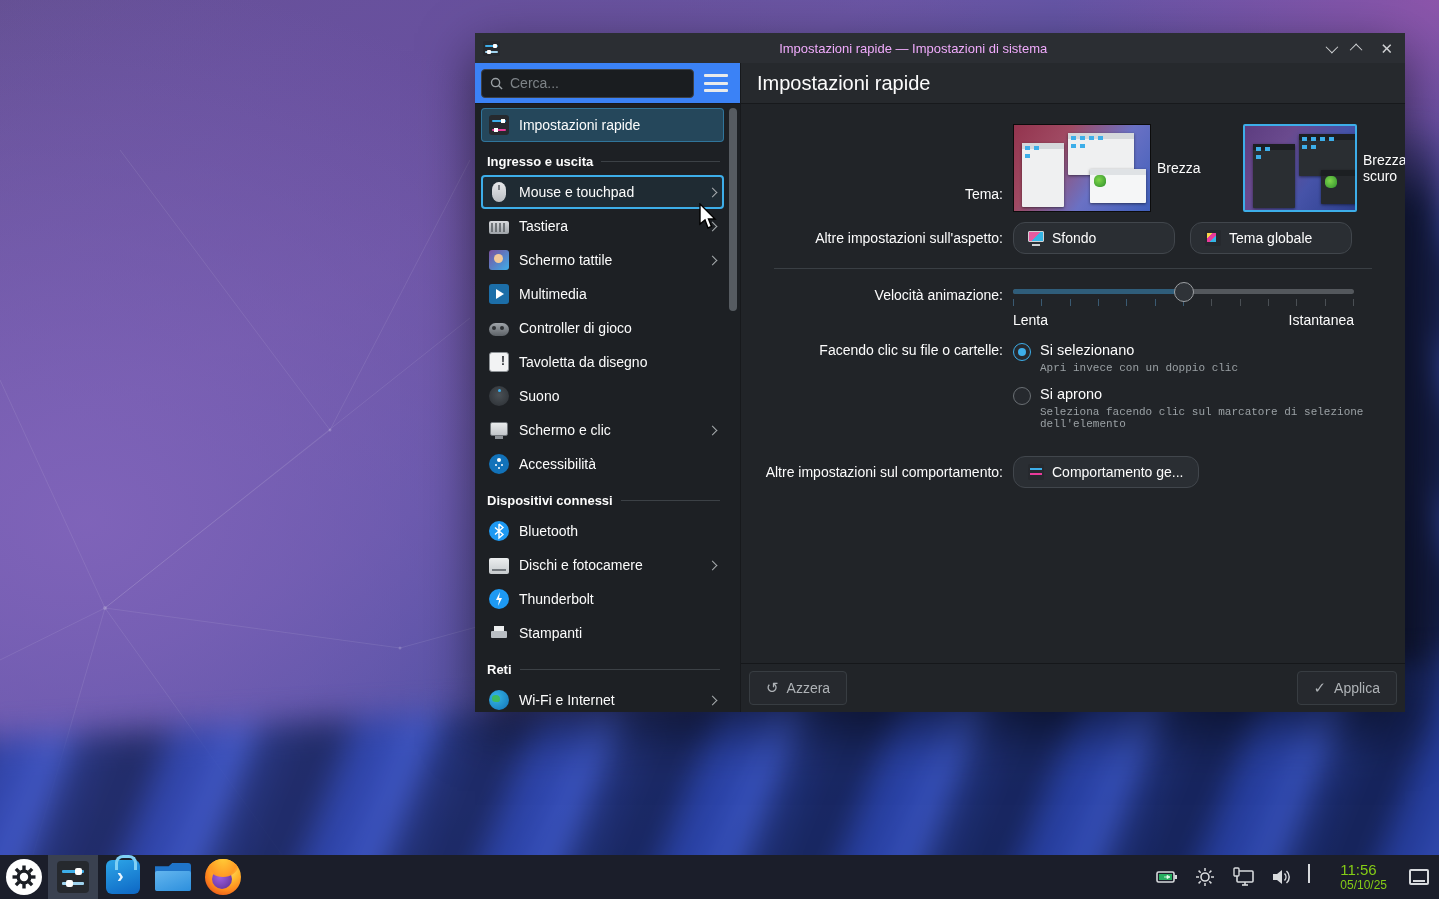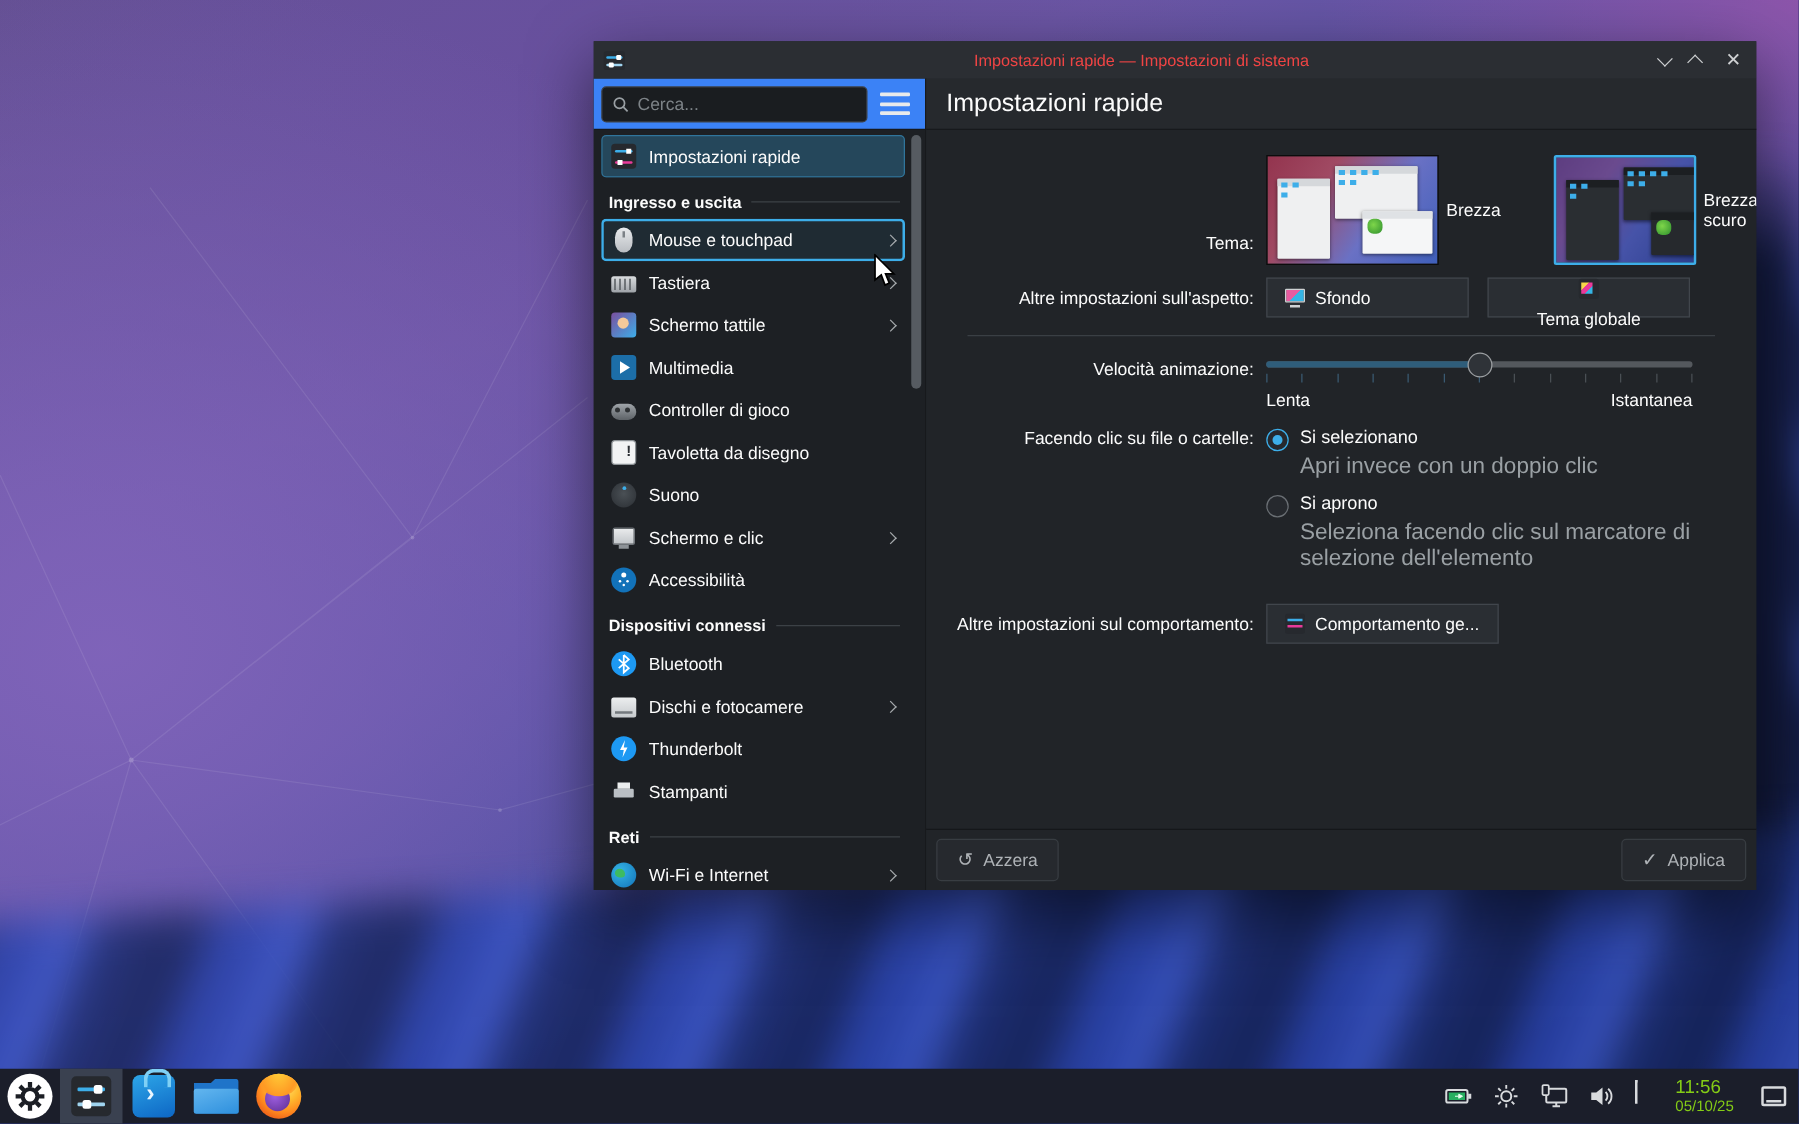--- a/index.html
+++ b/index.html
@@ -25,21 +25,21 @@
 
   
   .window { position:absolute; left:475px; top:33px; width:930px; height:679px;
     background:#212428; box-shadow:0 18px 50px rgba(0,0,0,.55); display:flex; flex-direction:column;
     color:#fcfcfc; font-size:14px; }
   .titlebar { height:30px; background:#2b2e33; display:flex; align-items:center; padding:0 8px; flex:none; }
   .titlebar .app-icon { width:17px; height:15px; background:#26292e; border-radius:2px; position:relative; flex:none; }
   .titlebar .app-icon i { position:absolute; left:2px; right:2px; height:2px; border-radius:1px; }
   .titlebar .app-icon i.t { top:4px; background:#3daee9; } .titlebar .app-icon i.t::after{ content:""; position:absolute; right:1px; top:-1px; width:4px; height:4px; background:#fff; border-radius:1px;}
   .titlebar .app-icon i.b { bottom:3px; background:#9fd3ee; } .titlebar .app-icon i.b::after{ content:""; position:absolute; left:2px; top:-1px; width:4px; height:4px; background:#fff; border-radius:1px;}
-  .titlebar .title { flex:1; text-align:center; font-size:13px; color:#ef4444; }
+  .titlebar .title { flex:1; text-align:center; font-size:13px; color:#f0abfc; }
   .tb-btns { display:flex; gap:18px; align-items:center; padding-right:4px; }
   .chev { width:9px; height:9px; border-right:1.8px solid #cfd1d3; border-bottom:1.8px solid #cfd1d3; display:inline-block; }
   .chev.down { transform:rotate(45deg) translateY(-2px); }
   .chev.up { transform:rotate(-135deg) translateY(-2px); }
   .x-glyph { color:#cfd1d3; font-size:15px; line-height:1; }
 
   .win-body { flex:1; display:flex; min-height:0; }
   .left-col { width:266px; flex:none; display:flex; flex-direction:column; border-right:1px solid #17191c; background:#1d2024; }
   .toolbar-row { height:41px; background:#3b82f6; border-bottom:1px solid #17191c; display:flex; align-items:center; padding:0 6px; flex:none; }
   .searchbox { flex:1; height:29px; background:#1a1d20; border:1px solid #3c4045; border-radius:4px; display:flex; align-items:center; padding:0 8px; gap:7px; }
@@ -104,21 +104,21 @@
   .thumb { width:138px; height:88px; position:relative; overflow:hidden; border:1px solid #0c0c0c; }
   .theme-opt.selected .thumb { border:2px solid #3daee9; border-radius:2px; }
   .thumb .mini-win { position:absolute; border-radius:1px; box-shadow:0 1px 3px rgba(0,0,0,.5); }
   .thumb.light { background:linear-gradient(125deg,#93344e 0%,#a04a63 30%,#6a71c4 62%,#3f5fba 100%); }
   .thumb.dark  { background:linear-gradient(125deg,#5d3d80 0%,#6a4a8e 30%,#4653a8 62%,#2c3f8e 100%); }
   .mw-head { height:6px; }
   .dotrow { position:absolute; top:3px; left:3px; width:5px; height:4px; background:#3daee9; box-shadow:9px 0 0 #3daee9,18px 0 0 #3daee9,27px 0 0 #3daee9, 0 8px 0 #3daee9, 9px 8px 0 #3daee9; }
   .greenblob { position:absolute; left:4px; top:6px; width:12px; height:12px; border-radius:40%; background:radial-gradient(circle at 40% 40%,#7ed64a,#2e8f2e); }
   .caption { font-size:14px; color:#fcfcfc; }
 
-  .btn { display:inline-flex; align-items:center; gap:8px; height:32px; padding:0 14px; background:#2a2e33; border:1px solid #41464c; border-radius:0; color:#fcfcfc; font-size:14px; cursor:pointer; }
+  .btn { display:inline-flex; align-items:center; gap:8px; height:32px; padding:0 14px; background:#2a2e33; border:1px solid #41464c; border-radius:12px; color:#fcfcfc; font-size:14px; cursor:pointer; }
   .btn .bic { width:16px; height:16px; border-radius:2px; position:relative; flex:none; }
   .bic-screen { background:transparent; } .bic-screen::before{content:"";position:absolute;inset:1px 0 4px 0;background:linear-gradient(135deg,#e75ba0 0 50%,#35b5e5 50% 100%);border:1px solid #cfd2d4;border-radius:1px;}
   .bic-screen::after{content:"";position:absolute;left:4px;right:4px;bottom:0;height:2px;background:#cfd2d4;}
   .bic-theme { background:#26292e; } .bic-theme::after{content:"";position:absolute;left:2px;top:3px;width:9px;height:9px;background:linear-gradient(135deg,#f7d54a 0 33%,#e93a9a 33% 66%,#35b5e5 66%);}
   .bic-behav { background:#26292e; } .bic-behav::after{content:"";position:absolute;left:2px;right:2px;top:4px;height:2px;background:#3daee9;box-shadow:0 5px 0 #e93a9a;}
 
   .divider { height:1px; background:#3a3f44; margin:6px 33px 16px 33px; }
 
   .slider-wrap { width:341px; position:relative; padding-top:4px; }
   .slider-track { height:5px; border-radius:3px; background:#54585d; position:relative; }
@@ -127,21 +127,21 @@
   .ticks { display:flex; justify-content:space-between; margin-top:5px; }
   .ticks i { width:1px; height:7px; background:#4a4f54; }
   .ticks i.blue { background:#3a5a72; }
   .slider-ends { display:flex; justify-content:space-between; margin-top:6px; font-size:14px; }
 
   .radio-row { display:flex; align-items:flex-start; gap:9px; margin-bottom:2px; cursor:pointer; }
   .radio { width:18px; height:18px; border-radius:50%; border:1px solid #6a6f74; background:#26292e; position:relative; flex:none; margin-top:1px; }
   .radio.on { border-color:#3daee9; }
   .radio.on::after { content:""; position:absolute; left:4px; top:4px; width:8px; height:8px; border-radius:50%; background:#3daee9; }
   .radio-text .main { font-size:14.5px; color:#fcfcfc; }
-  .radio-text .sub { font-size:18px; color:#9aa0a4; margin:4px 0 10px 0; }
+  .radio-text .sub { font-size:11px; color:#9aa0a4; margin:4px 0 10px 0;font-family:Liberation Mono, monospace; }
 
   .footer { flex:none; height:49px; border-top:1px solid #15171a; background:#212428; display:flex; align-items:center; justify-content:space-between; padding:0 8px; }
   .fbtn { display:inline-flex; align-items:center; gap:8px; height:34px; padding:0 16px; background:#26292e; border:1px solid #383d42; border-radius:4px; color:#aeb2b6; font-size:14px; cursor:pointer; }
   .fbtn .g { font-size:15px; }
 
   
   .taskbar { position:absolute; left:0; bottom:0; width:1439px; height:44px; background:#1b1e2a; display:flex; align-items:center; z-index:50; }
   .tb-left { display:flex; align-items:center; height:100%; }
   .launcher { width:48px; height:100%; display:flex; align-items:center; justify-content:center; cursor:pointer; }
   .task { width:50px; height:100%; display:flex; align-items:center; justify-content:center; cursor:pointer; }
@@ -369,21 +369,21 @@
           </div>
         </div>
 
         <div class="form-row" style="align-items:center;">
           <div class="form-label">Altre impostazioni sull'aspetto:</div>
           <div class="form-ctrl" style="display:flex;gap:15px;">
             <button class="btn" style="width:162px;justify-content:flex-start;">
               <span class="bic bic-screen"></span>
               <span>Sfondo</span>
             </button>
-            <button class="btn" style="width:162px;justify-content:flex-start;flex-direction:column;">
+            <button class="btn" style="width:162px;justify-content:flex-start;">
               <span class="bic bic-theme"></span>
               <span>Tema globale</span>
             </button>
           </div>
         </div>
 
         <div class="divider"></div>
 
         <div class="form-row">
           <div class="form-label" style="padding-top:2px;">Velocità animazione:</div>

